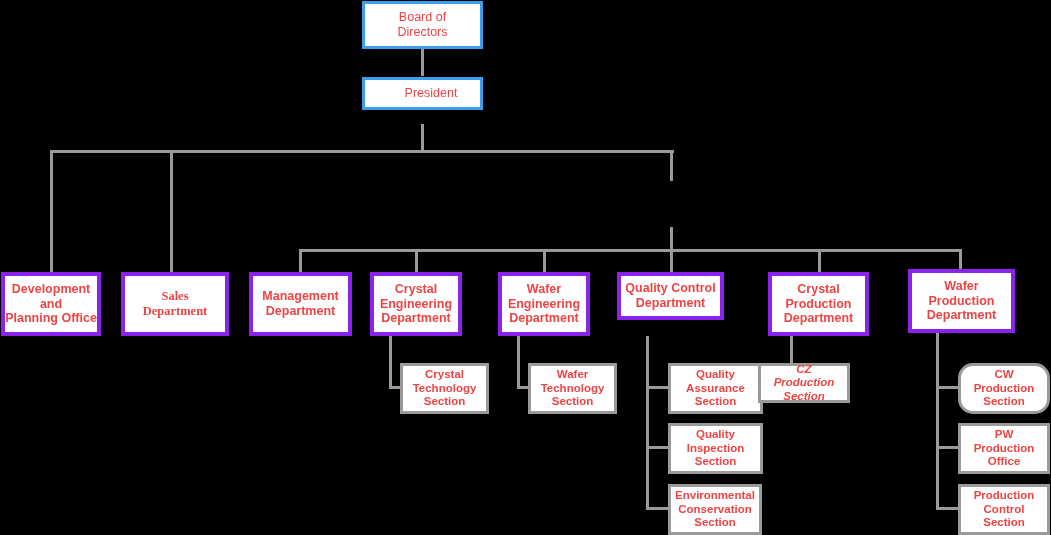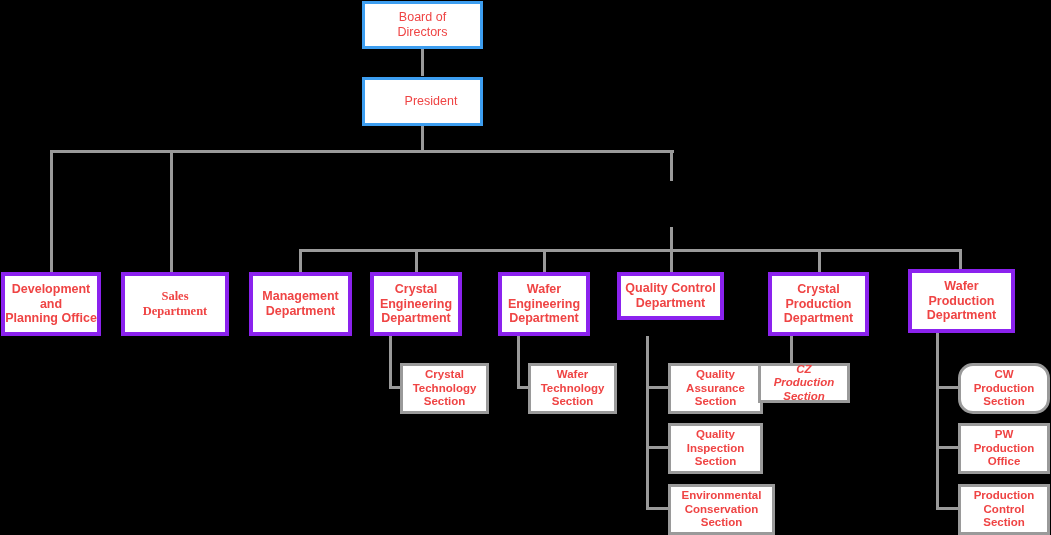--- a/index.html
+++ b/index.html
@@ -95,21 +95,21 @@
   <div class="conn" style="left:790px; top:386px; width:17px; height:3px;"></div>
 
   <div class="conn" style="left:936px; top:333px; width:3px; height:177px;"></div>
   <div class="conn" style="left:936px; top:386px; width:23px; height:3px;"></div>
   <div class="conn" style="left:936px; top:446px; width:23px; height:3px;"></div>
   <div class="conn" style="left:936px; top:507px; width:23px; height:3px;"></div>
 
   <div class="node exec" style="left:362px; top:1px; width:121px; height:48px;">Board of
 Directors</div>
 
-  <div class="node exec" style="left:362px; top:77px; width:121px; height:49px;padding-left:17px;">President</div>
+  <div class="node exec" style="left:362px; top:77px; width:121px; height:33px;padding-left:17px;">President</div>
 
 
   <div class="node dept" style="left:1px; top:272px; width:100px; height:64px;">Development
 and
 Planning Office</div>
 
   <div class="node dept" style="left:121px; top:272px; width:108px; height:64px;font-family:Liberation Serif, serif;">Sales
 Department</div>
 
   <div class="node dept" style="left:249px; top:272px; width:103px; height:64px;">Management
@@ -143,21 +143,21 @@
 Section</div>
 
   <div class="node section" style="left:668px; top:363px; width:95px; height:51px;">Quality
 Assurance
 Section</div>
 
   <div class="node section" style="left:668px; top:423px; width:95px; height:51px;">Quality
 Inspection
 Section</div>
 
-  <div class="node section" style="left:668px; top:484px; width:107px; height:51px;">Environmental
+  <div class="node section" style="left:668px; top:484px; width:94px; height:51px;">Environmental
 Conservation
 Section</div>
 
   <div class="node section" style="left:758px; top:363px; width:92px; height:40px;font-style:italic;">CZ
 Production
 Section</div>
 
   <div class="node section" style="left:958px; top:363px; width:92px; height:51px;border-radius:15px;">CW
 Production
 Section</div>

